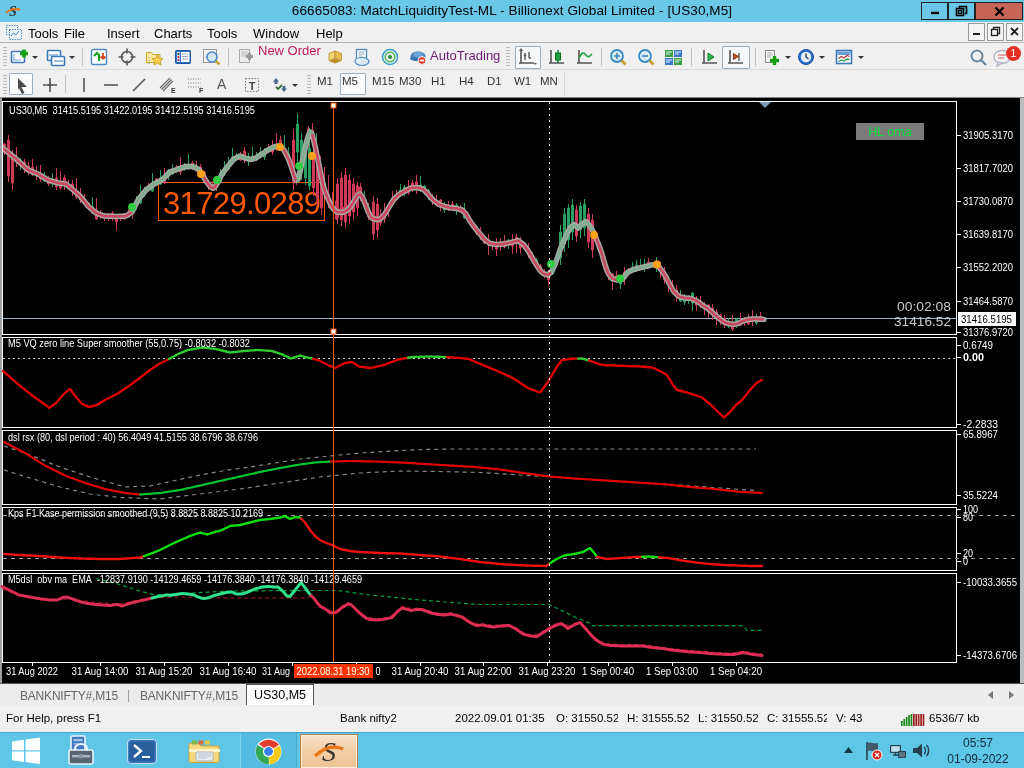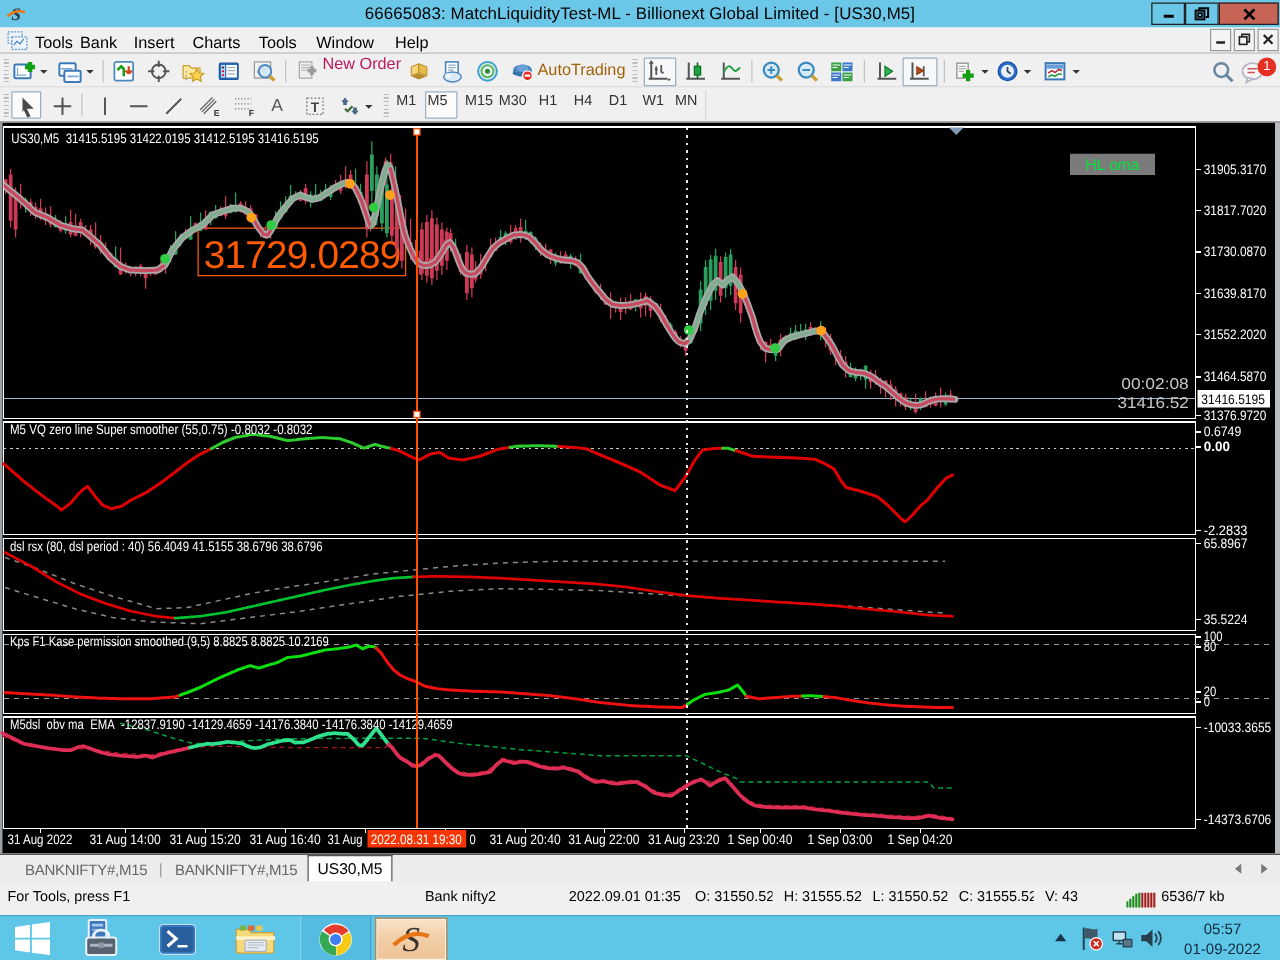--- a/index.html
+++ b/index.html
@@ -42,21 +42,21 @@
       </svg>
     </div>
   </div>
 <div class="menubar">
     <svg style="position:absolute;left:5px;top:2px" width="18" height="17" viewBox="0 0 18 17">
       <rect x="1.5" y="1.5" width="11" height="9" fill="#eef4fb" stroke="#5b93c8" stroke-dasharray="1.5,1" stroke-width="1"></rect>
       <rect x="4.5" y="5.5" width="12" height="10" fill="#eef4fb" stroke="#5b93c8" stroke-dasharray="1.5,1" stroke-width="1"></rect>
       <path d="M6 12 l2.5-3 2.5 2 3-4" stroke="#4a86c0" fill="none"></path>
     </svg>
     <div class="menu" style="left:28px">Tools</div>
-    <div class="menu" style="left:64px">Bank</div>
+    <div class="menu" style="left:64px">File</div>
     <div class="menu" style="left:107px">Insert</div>
     <div class="menu" style="left:154px">Charts</div>
     <div class="menu" style="left:207px">Tools</div>
     <div class="menu" style="left:253px">Window</div>
     <div class="menu" style="left:316px">Help</div>
     <div style="position:absolute;left:968px;top:1px;width:17px;height:18px;background:#f4f4f4;border:1px solid #9a9a9a"><svg width="13" height="13" viewBox="0 0 13 13" style="margin:1px">
         <path d="M3 9h7" stroke="#222" stroke-width="2"></path>
       </svg></div>
     <div style="position:absolute;left:987px;top:1px;width:17px;height:18px;background:#f4f4f4;border:1px solid #9a9a9a"><svg width="13" height="13" viewBox="0 0 13 13" style="margin:1px">
         <rect x="2.5" y="4.5" width="6" height="6" fill="none" stroke="#222" stroke-width="1.3"></rect>
@@ -137,21 +137,21 @@
       <circle cx="9" cy="9" r="4.8" fill="none" stroke="#50b860" stroke-width="1.6"></circle>
       <circle cx="9" cy="9" r="2" fill="#2a8a3a"></circle>
     </svg>
     <svg style="position:absolute;left:409px;top:5px" width="20" height="20" viewBox="0 0 20 20">
       <ellipse cx="9" cy="8" rx="7.5" ry="4.5" fill="#4e88c0"></ellipse>
       <ellipse cx="9" cy="6.5" rx="4.5" ry="3" fill="#6aa2d8"></ellipse>
       <path d="M2 8c0 2.5 14 2.5 14 0l1 3c-4 3-12 3-16 0z" fill="#3a72aa"></path>
       <circle cx="13" cy="12.5" r="3.9" fill="#e03020" stroke="#fff" stroke-width="1"></circle>
       <rect x="10.8" y="11.6" width="4.4" height="1.8" fill="#fff"></rect>
     </svg>
-    <div style="position:absolute;left:430px;top:5px;font-size:13px;color:#a16207">AutoTrading</div>
+    <div style="position:absolute;left:430px;top:5px;font-size:13px;color:#701a75">AutoTrading</div>
     <div class="grip" style="left:506px;top:4px;height:19px"></div>
     <div class="pressed" style="left:515px;top:3px;width:26px;height:23px"></div>
     <svg style="position:absolute;left:518px;top:5px" width="20" height="20" viewBox="0 0 20 20">
       <path d="M3 2v13M1 15h15" stroke="#555" stroke-width="1.6"></path>
       <path d="M7 5v7M5.8 7.5h2.4M11 4v6M11 10h2" stroke="#555" stroke-width="1.4"></path>
       <path d="M3 0l-2 3h4zM16 15l3-0.01-2.2 2z" fill="#555"></path>
     </svg>
     <svg style="position:absolute;left:547px;top:5px" width="20" height="20" viewBox="0 0 20 20">
       <path d="M4 2v13M2 15h15" stroke="#555" stroke-width="1.6"></path>
       <rect x="8.5" y="5" width="5" height="7" fill="#20a040" stroke="#0a7020"></rect>
@@ -849,21 +849,21 @@
     <div style="position:absolute;left:140px;top:5px;font-size:12px;letter-spacing:-0.2px;color:#666">BANKNIFTY#,M15</div>
     <div style="position:absolute;left:246px;top:0px;width:68px;height:21px;background:#fff;border:1px solid #555;border-top:1px solid #555;border-bottom:none;text-align:center;font-size:12.5px;color:#000;padding-top:3px">US30,M5</div>
     <svg style="position:absolute;left:985px;top:6px" width="12" height="10">
       <path d="M8 1L3 5l5 4z" fill="#777"></path>
     </svg>
     <svg style="position:absolute;left:1005px;top:6px" width="12" height="10">
       <path d="M4 1l5 4-5 4z" fill="#777"></path>
     </svg>
   </div>
 <div class="statusbar">
-    <div style="position:absolute;left:6px;top:6px;white-space:nowrap;">For Tools, press F1</div>
+    <div style="position:absolute;left:6px;top:6px;white-space:nowrap;">For Help, press F1</div>
     <div style="position:absolute;left:340px;top:6px;white-space:nowrap;">Bank nifty2</div>
     <div style="position:absolute;left:455px;top:6px;white-space:nowrap;">2022.09.01 01:35</div>
     <div style="position:absolute;left:556px;top:6px;white-space:nowrap;width:62px;overflow:hidden;">O: 31550.520</div>
     <div style="position:absolute;left:627px;top:6px;white-space:nowrap;width:62px;overflow:hidden;">H: 31555.520</div>
     <div style="position:absolute;left:698px;top:6px;white-space:nowrap;width:60px;overflow:hidden;">L: 31550.520</div>
     <div style="position:absolute;left:767px;top:6px;white-space:nowrap;width:60px;overflow:hidden;">C: 31555.520</div>
     <div style="position:absolute;left:836px;top:6px;white-space:nowrap;">V: 43</div>
     <svg style="position:absolute;left:901px;top:8px" width="26" height="13">
       <rect x="0.0" y="7" width="1.7" height="5" fill="#1a8a1a"></rect>
       <rect x="2.4" y="5" width="1.7" height="7" fill="#1a8a1a"></rect>

